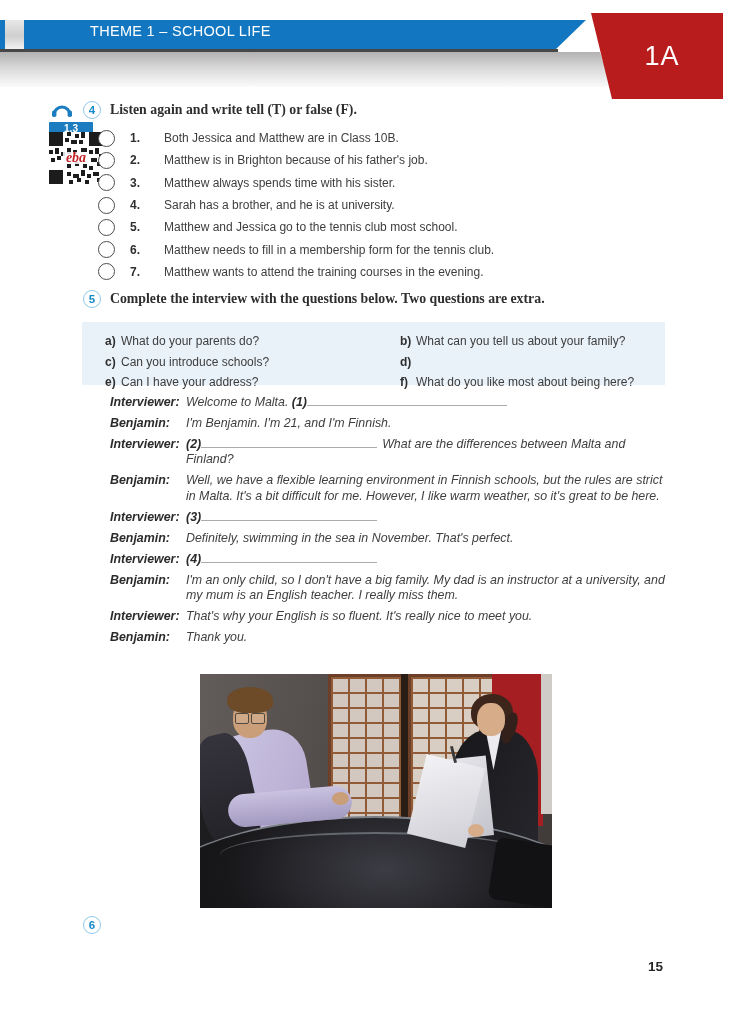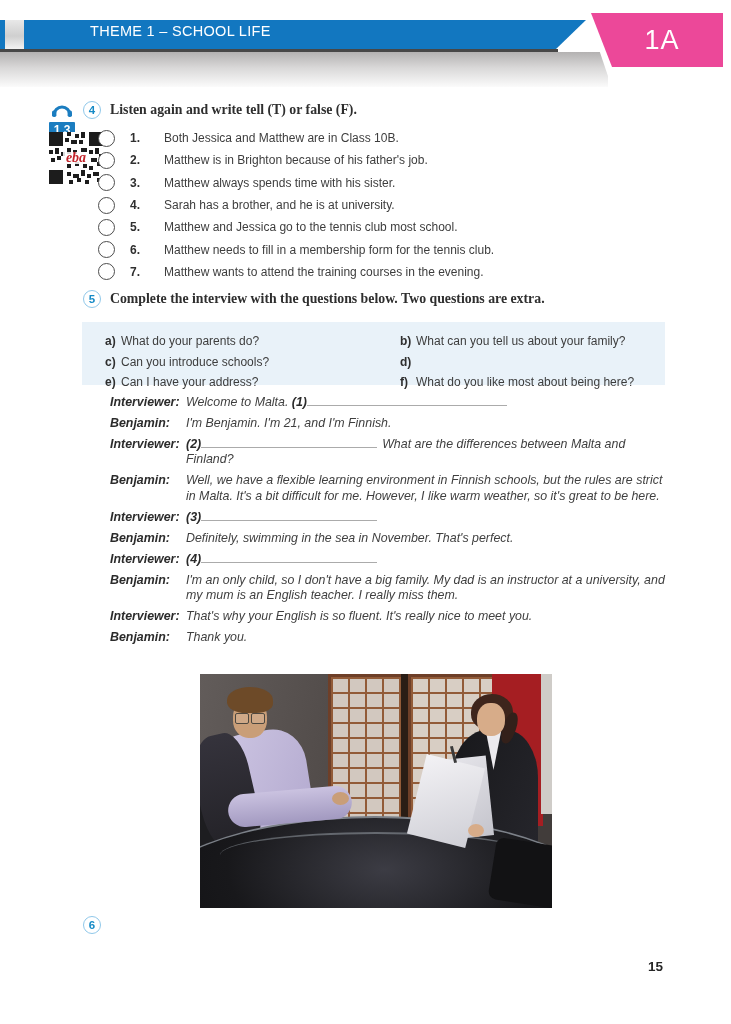--- a/index.html
+++ b/index.html
@@ -11,37 +11,37 @@
     background:linear-gradient(180deg,#b3b1b1 0%,#d9d8d8 45%,#fbfbfb 100%);}
   .hdr-darkline{position:absolute;left:0;top:49px;width:558px;height:3px;background:#474747;}
   .hdr-bar{position:absolute;left:0;top:20px;width:586px;height:29px;background:#1277c0;
     clip-path:polygon(0 0,100% 0,calc(100% - 30px) 100%,0 100%);}
   .hdr-spinegap{position:absolute;left:5px;top:20px;width:19px;height:29px;
     background:linear-gradient(180deg,#e8e8e8,#cfcfcf 55%,#f2f2f2);}
   .hdr-title{position:absolute;left:82px;top:20px;height:21px;display:flex;align-items:center;
     color:#fff;font-weight:normal;font-size:14.5px;letter-spacing:.3px;margin-left:8px;}
   .hdr-tab-under{position:absolute;left:580px;top:11px;width:146px;height:77px;background:#fff;
     clip-path:polygon(6px 0,100% 0,100% 100%,32px 100%);}
-  .hdr-tab{position:absolute;left:585px;top:13px;width:138px;height:54px;background:#ec4899;
+  .hdr-tab{position:absolute;left:585px;top:13px;width:138px;height:86px;background:#b91c1c;
     clip-path:polygon(6px 0,100% 0,100% 100%,27px 100%);
     display:flex;align-items:center;justify-content:center;padding-left:16px;box-sizing:border-box;}
   .hdr-tab span{color:#fff;font-size:27px;font-weight:400;letter-spacing:1px;}
 
   
   .exnum{display:inline-flex;width:16px;height:16px;border:1.5px solid #90c8ea;border-radius:50%;
     color:#168ac6;font-weight:bold;font-size:11.5px;align-items:center;justify-content:center;
     background:#fff;flex:none;}
   .instr{font-family:"Liberation Serif",serif;font-weight:bold;font-size:13.8px;color:#2e2e2e;}
   .exhead{display:flex;gap:9px;align-items:flex-start;}
   .exhead .instr{margin-top:0.5px;}
 
   
   .audio-box{position:absolute;left:47px;top:102px;width:30px;text-align:center;}
-  .audio-track{margin-top:1px;background:#1b7dc0;color:#fff;font-size:12px;font-weight:bold;
-    padding:1px 0;width:26px;margin-left:2px;border-radius:1px;}
+  .audio-track{margin-top:1px;background:#1b7dc0;color:#fff;font-size:10px;font-weight:bold;
+    padding:1px 9px;width:26px;margin-left:2px;border-radius:1px;}
   .qr{position:absolute;left:49px;top:132px;width:54px;height:52px;}
 
   
   .ex4{position:absolute;left:83px;top:101px;width:600px;}
   .tf-list{margin-top:8px;padding-left:15px;}
   .tf-row{display:flex;align-items:center;height:22.3px;}
   .tf-circle{width:15px;height:15px;border:1.6px solid #4d4d4d;border-radius:50%;background:#fff;flex:none;}
   .tf-num{font-weight:bold;color:#2f2f2f;width:18px;text-align:right;margin-left:7px;flex:none;font-size:12px;}
   .tf-text{margin-left:24px;font-size:12px;color:#3d3d3d;}
 

